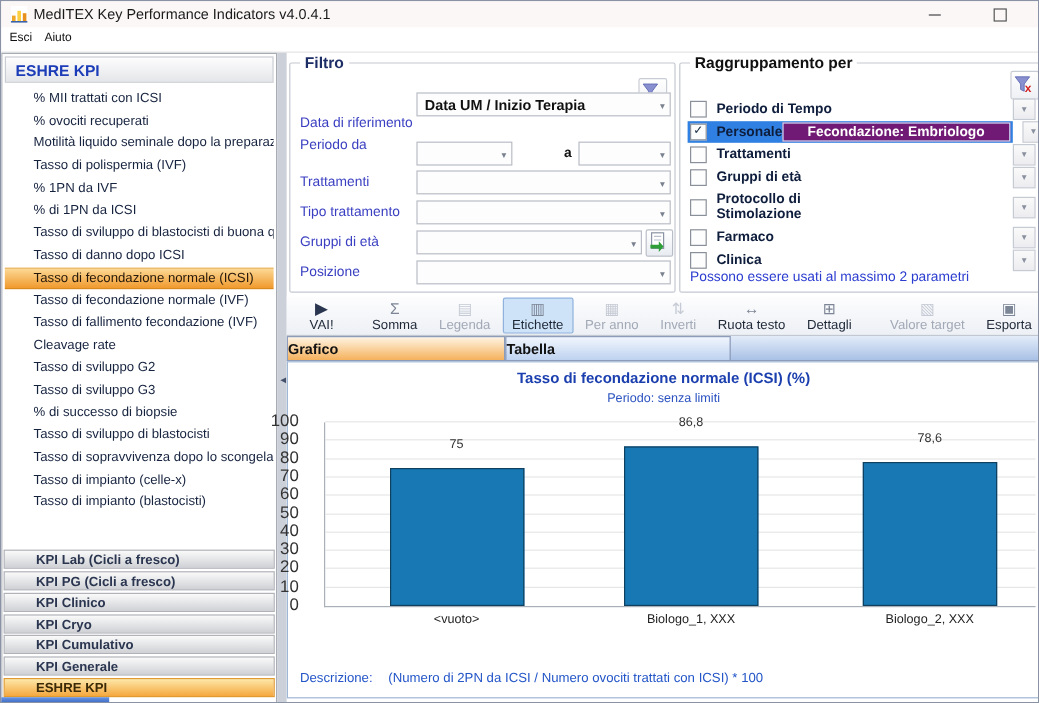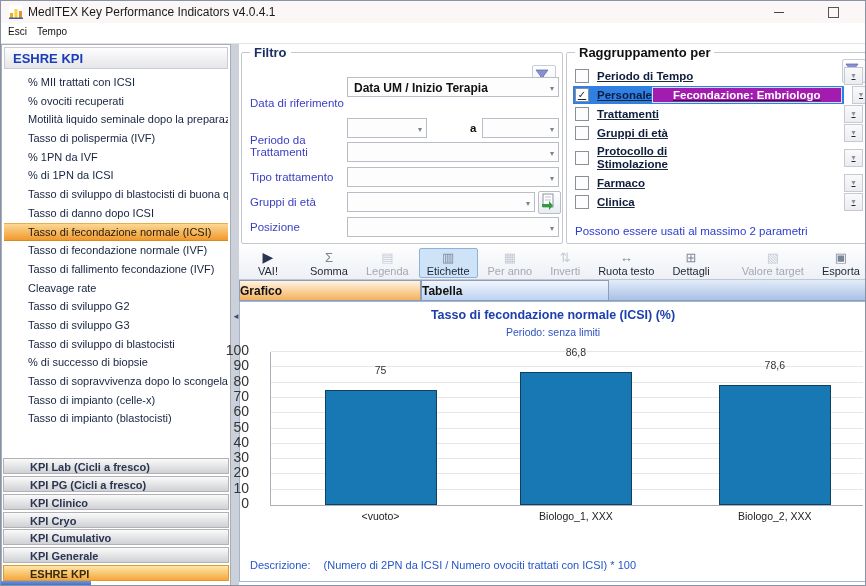--- a/index.html
+++ b/index.html
@@ -51,30 +51,30 @@
   .funnel-btn{position:absolute;width:22px;height:22px;border:1px solid #c8ccd4;border-radius:2px;
      background:linear-gradient(#fff,#eef0f4);}
   .f-label{position:absolute;color:#3a3fc1;font-size:11.5px;white-space:nowrap;}
   .combo{position:absolute;height:20px;background:#fdfdfe;border:1px solid #b9bdc6;box-sizing:border-box;}
   .combo .chev{position:absolute;right:4px;top:6px;font-size:8px;color:#7a8290;}
   .combo .val{position:absolute;left:6px;top:3px;font-weight:bold;font-size:12px;color:#111;white-space:nowrap;}
   .icon-btn{position:absolute;width:21px;height:21px;border:1px solid #b9bdc6;border-radius:2px;
      background:linear-gradient(#fff,#e8ecf2);}
 
   
-  .grouping-rows{position:absolute;left:6px;top:14px;right:5px;text-decoration:underline;}
+  .grouping-rows{position:absolute;left:6px;top:29px;right:5px;}
   .grp-row{display:flex;align-items:center;min-height:18px;margin-bottom:1px;}
   .grp-row.twoline{min-height:30px;}
   .grp-left{display:flex;align-items:center;flex:1;min-height:100%;padding:1px 2px;}
   .grp-left.sel{background:#2f80e2;}
   .cbx{width:12px;height:12px;border:1px solid #8a9099;background:#fdfdfd;margin-right:8px;flex:none;
      font-size:10px;line-height:11px;text-align:center;color:#13283f;}
   .grp-label{font-weight:bold;font-size:11.5px;color:#0e1d3c;line-height:13px;}
   .grp-row.twoline .grp-label{max-width:110px;}
-  .grp-value{margin-left:auto;background:#a21caf;border:1px solid #cfe2fa;color:#fff;font-weight:bold;
+  .grp-value{margin-left:auto;background:#701a75;border:1px solid #cfe2fa;color:#fff;font-weight:bold;
      font-size:11.5px;padding:1px 20px;white-space:nowrap;}
   .mini-drop{width:17px;height:16px;margin-left:auto;background:linear-gradient(#fafafa,#ececf0);
      border:1px solid #c6cad2;color:#8a919e;text-align:center;font-size:8px;line-height:15px;flex:none;}
   .grp-row .mini-drop{margin-left:8px;}
   .grp-note{position:absolute;left:8px;bottom:6px;color:#2b3cd0;font-size:11.5px;}
 
   
   .toolbar{left:0;top:203px;width:628px;height:33px;background:linear-gradient(#fdfdfe,#edf0f5);
      border-bottom:1px solid #c2c8d2;display:flex;align-items:stretch;padding-left:10px;box-sizing:border-box;}
   .tbtn{display:flex;flex-direction:column;align-items:center;justify-content:center;
@@ -129,42 +129,42 @@
     <div class="abs win-btn" style="left:760px;">
       <span class="win-min-glyph"></span>
     </div>
     <div class="abs win-btn" style="left:814px;">
       <span class="win-max-glyph"></span>
     </div>
   </div>
 
   <div class="abs menubar">
     <span class="abs menu-item" style="left:7px;">Esci</span>
-    <span class="abs menu-item" style="left:36px;">Tempo</span>
+    <span class="abs menu-item" style="left:36px;">Aiuto</span>
   </div>
 
   <div class="abs sidebar">
     <div class="side-header">ESHRE KPI</div>
     <div class="kpi-list">
         <div class="side-item">% MII trattati con ICSI</div>
         <div class="side-item">% ovociti recuperati</div>
         <div class="side-item">Motilità liquido seminale dopo la preparazione</div>
         <div class="side-item">Tasso di polispermia (IVF)</div>
         <div class="side-item">% 1PN da IVF</div>
         <div class="side-item">% di 1PN da ICSI</div>
         <div class="side-item">Tasso di sviluppo di blastocisti di buona qualità</div>
         <div class="side-item">Tasso di danno dopo ICSI</div>
         <div class="side-item selected">Tasso di fecondazione normale (ICSI)</div>
         <div class="side-item">Tasso di fecondazione normale (IVF)</div>
         <div class="side-item">Tasso di fallimento fecondazione (IVF)</div>
         <div class="side-item">Cleavage rate</div>
         <div class="side-item">Tasso di sviluppo G2</div>
         <div class="side-item">Tasso di sviluppo G3</div>
+        <div class="side-item">% di successo di biopsie</div>
         <div class="side-item">Tasso di sviluppo di blastocisti</div>
-        <div class="side-item">% di successo di biopsie</div>
         <div class="side-item">Tasso di sopravvivenza dopo lo scongelamento (bla...</div>
         <div class="side-item">Tasso di impianto (celle-x)</div>
         <div class="side-item">Tasso di impianto (blastocisti)</div>
       </div>
     <div class="kpi-groups">
         <div class="group-bar">KPI Lab (Cicli a fresco)</div>
         <div class="group-bar">KPI PG (Cicli a fresco)</div>
         <div class="group-bar">KPI Clinico</div>
         <div class="group-bar">KPI Cryo</div>
         <div class="group-bar">KPI Cumulativo</div>
@@ -188,21 +188,21 @@
           <text x="11" y="17" font-size="10" font-weight="bold" fill="#d42020" font-family="Liberation Sans, sans-serif">x</text>
         </svg>
       </div>
 
       <div class="f-label" style="left:8px;top:44px;">Data di riferimento</div>
       <div class="combo" style="left:105px;top:24px;width:212px;">
         <span class="val">Data UM / Inizio Terapia</span>
         <span class="chev">▾</span>
       </div>
 
-      <div class="f-label" style="left:8px;top:81px;">Periodo da</div>
+      <div class="f-label" style="left:8px;top:62px;">Periodo da</div>
       <div class="combo" style="left:105px;top:65px;width:80px;">
         <span class="chev">▾</span>
       </div>
       <div class="f-label" style="left:228px;top:69px;color:#111;font-weight:bold;">a</div>
       <div class="combo" style="left:240px;top:65px;width:77px;">
         <span class="chev">▾</span>
       </div>
 
       <div class="f-label" style="left:8px;top:93px;">Trattamenti</div>
       <div class="combo" style="left:105px;top:89px;width:212px;">

